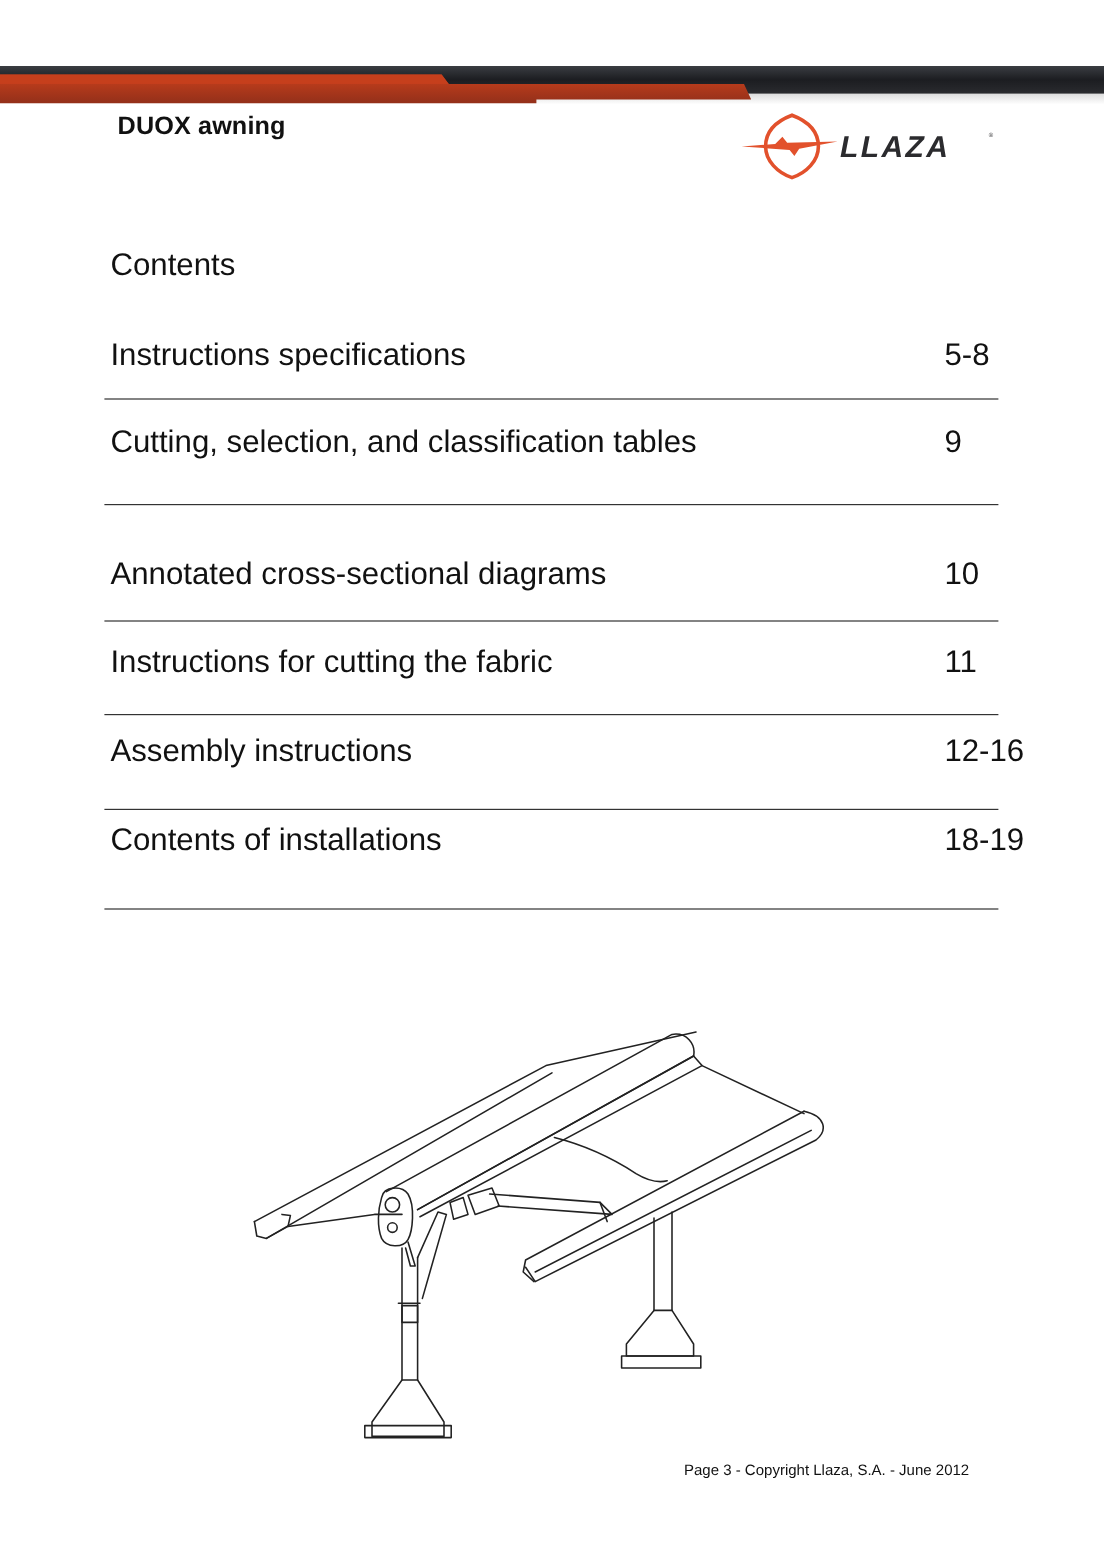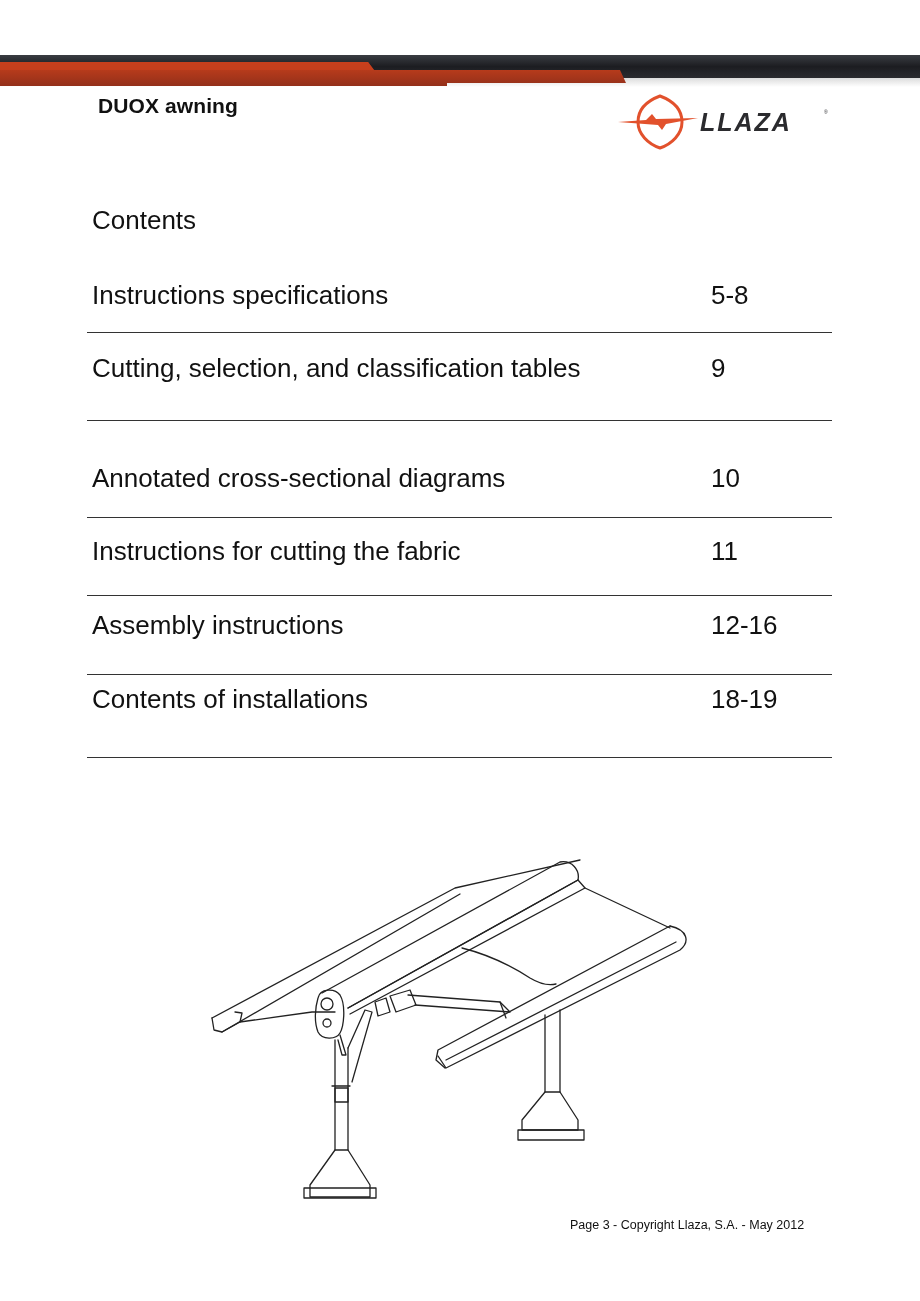--- a/index.html
+++ b/index.html
@@ -12,21 +12,21 @@
     position:absolute; left:98px; top:94px; font-size:21px; font-weight:bold; color:#111;
     letter-spacing:0.1px;
   }
   .logo { position:absolute; left:616px; top:92px; width:216px; height:60px; }
   .contents-heading {
     position:absolute; left:92px; top:205px; font-size:26px; color:#111;text-align:center;
   }
   .toc { position:absolute; left:87px; top:0; width:745px; }
   .toc-row { position:absolute; left:0; width:745px; }
   .toc-label { position:absolute; left:5px; font-size:26px; color:#111; white-space:nowrap; }
-  .toc-page { position:absolute; left:624px; font-size:26px; color:#111; white-space:nowrap; }
+  .toc-page { position:absolute; left:700px; font-size:26px; color:#111; white-space:nowrap; }
   .toc-rule { position:absolute; left:0; width:745px; height:0; border-top:1.5px solid #333; }
   .illustration { position:absolute; left:200px; top:850px; width:500px; height:370px; }
   .footer {
     position:absolute; left:570px; top:1218px; font-size:12.5px; color:#111; white-space:nowrap;
   }
 </style>
 </head>
 <body>
 
 <svg class="header-bar" viewBox="0 0 920 100">
@@ -136,13 +136,13 @@
   <path d="M135 300 L148 300"></path>
   <path d="M104 338 L176 338 L176 348 L104 348 Z"></path>
   <path d="M148 198 L165 160 L172 162 L152 232"></path>
   <path d="M140 185 L146 205 L142 205 L138 190"></path>
 
   <path d="M345 165 L345 242 L322 270 L322 280 L378 280 L378 270 L360 242 L360 160"></path>
   <path d="M318 280 L384 280 L384 290 L318 290 Z"></path>
   <path d="M345 242 L360 242"></path>
 </svg>
 
-<div class="footer">Page 3 - Copyright Llaza, S.A. - May 2012</div>
+<div class="footer">Page 3 - Copyright Llaza, S.A. - June 2012</div>
 
 </body></html>

